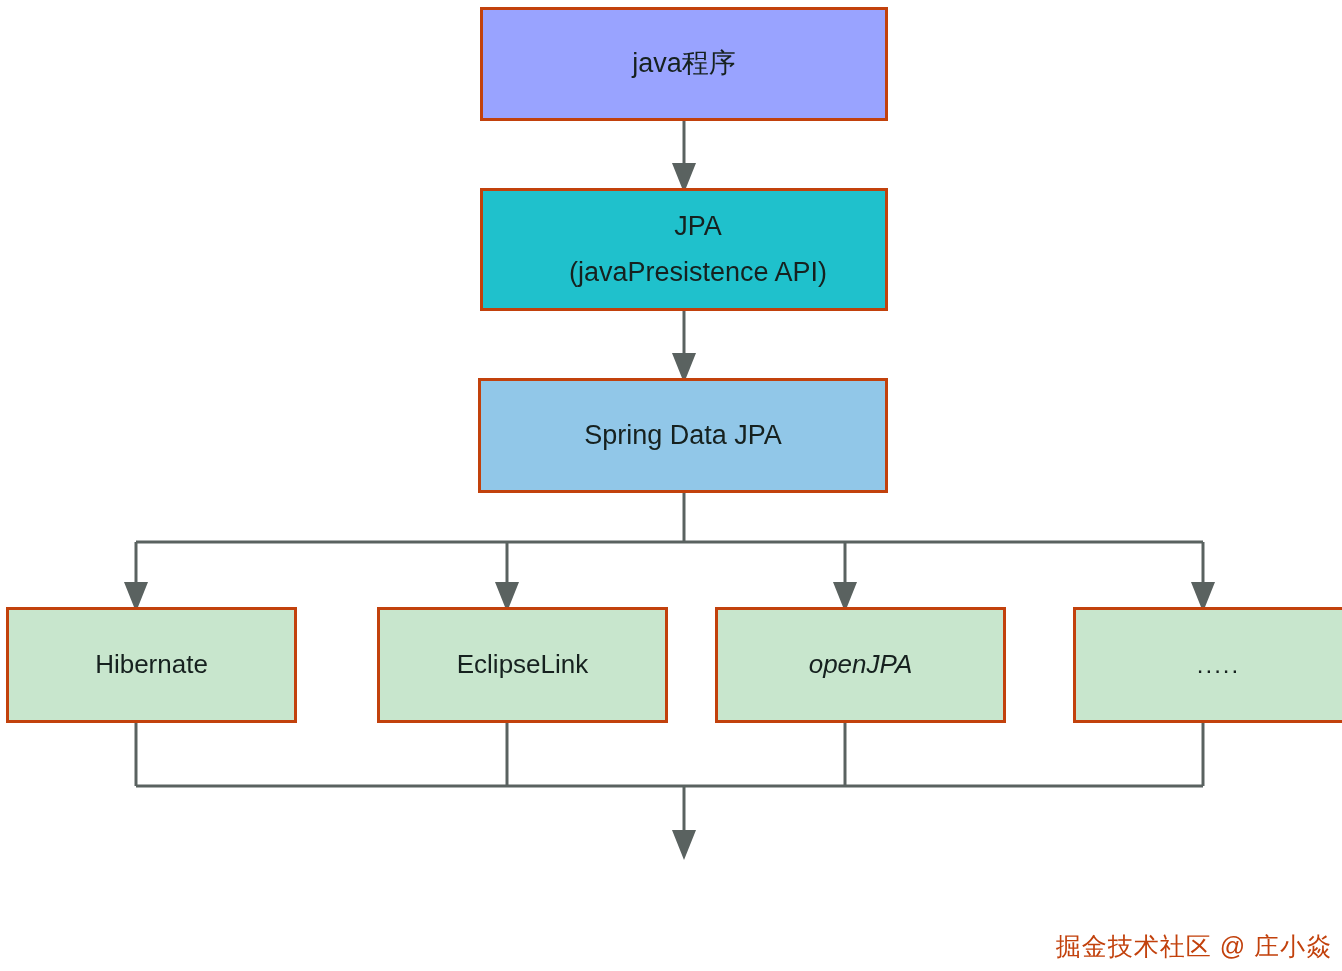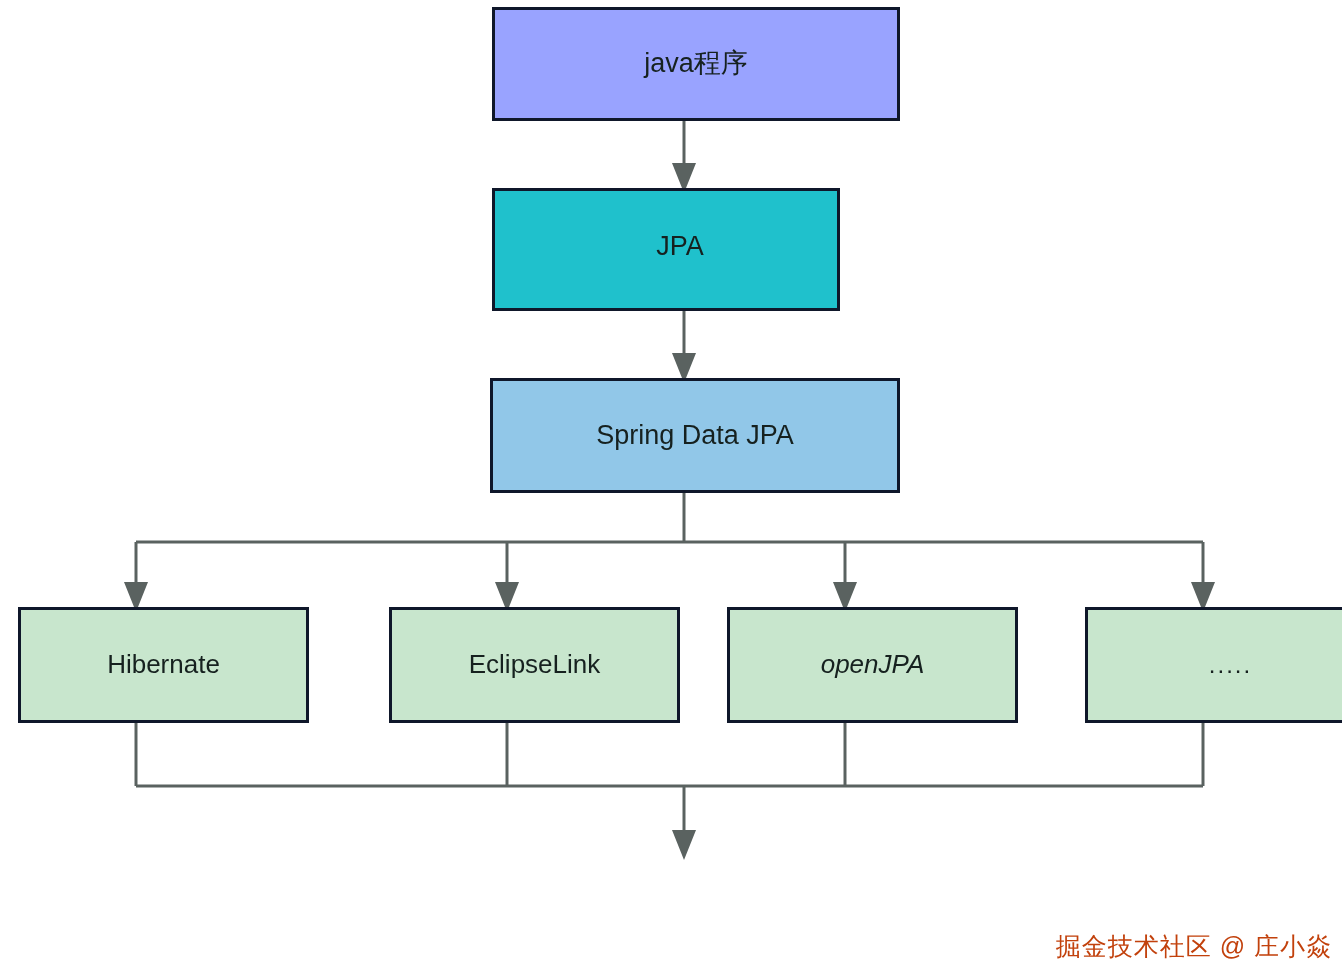--- a/index.html
+++ b/index.html
@@ -20,41 +20,40 @@
   #wires {
     position: absolute;
     left: 0;
     top: 0;
     width: 1342px;
     height: 971px;
   }
   .node {
     position: absolute;
     box-sizing: border-box;
-    border: 3px solid #0f172a;
+    border: 3px solid #c2410c;
     display: flex;
     flex-direction: column;
     align-items: center;
     justify-content: center;
     text-align: center;
     color: #16211f;
     line-height: 1.45;
     z-index: 3;
-    margin-left: 12px;
   }
   .node .line1 { display: block; }
   .node .line2 { display: block; }
 
   #node-java {
     left: 480px; top: 7px; width: 408px; height: 114px;
     background: #99a3ff;
     font-size: 27px;
   }
   #node-jpa {
-    left: 480px; top: 188px; width: 348px; height: 123px;
+    left: 480px; top: 188px; width: 408px; height: 123px;
     background: #1fc1cc;
     font-size: 27px;
     padding-left: 28px;
   }
   #node-jpa .line1 { margin-bottom: 6px; }
   #node-spring {
     left: 478px; top: 378px; width: 410px; height: 115px;
     background: #91c7e8;
     font-size: 27px;
   }
@@ -156,20 +155,21 @@
       <path d="M684,786 L684,845" stroke="#5a6260" stroke-width="3" fill="none" marker-end="url(#arrow)"></path>
     </g>
   </svg>
 
   <div class="node" id="node-java">
     <span class="node-label">java程序</span>
   </div>
 
   <div class="node" id="node-jpa">
     <span class="line1">JPA</span>
+    <span class="line2">(javaPresistence API)</span>
   </div>
 
   <div class="node" id="node-spring">
     <span class="node-label">Spring Data JPA</span>
   </div>
 
   <div class="node impl" id="impl-0">
     <span class="node-label">Hibernate</span>
   </div>
   <div class="node impl" id="impl-1">

